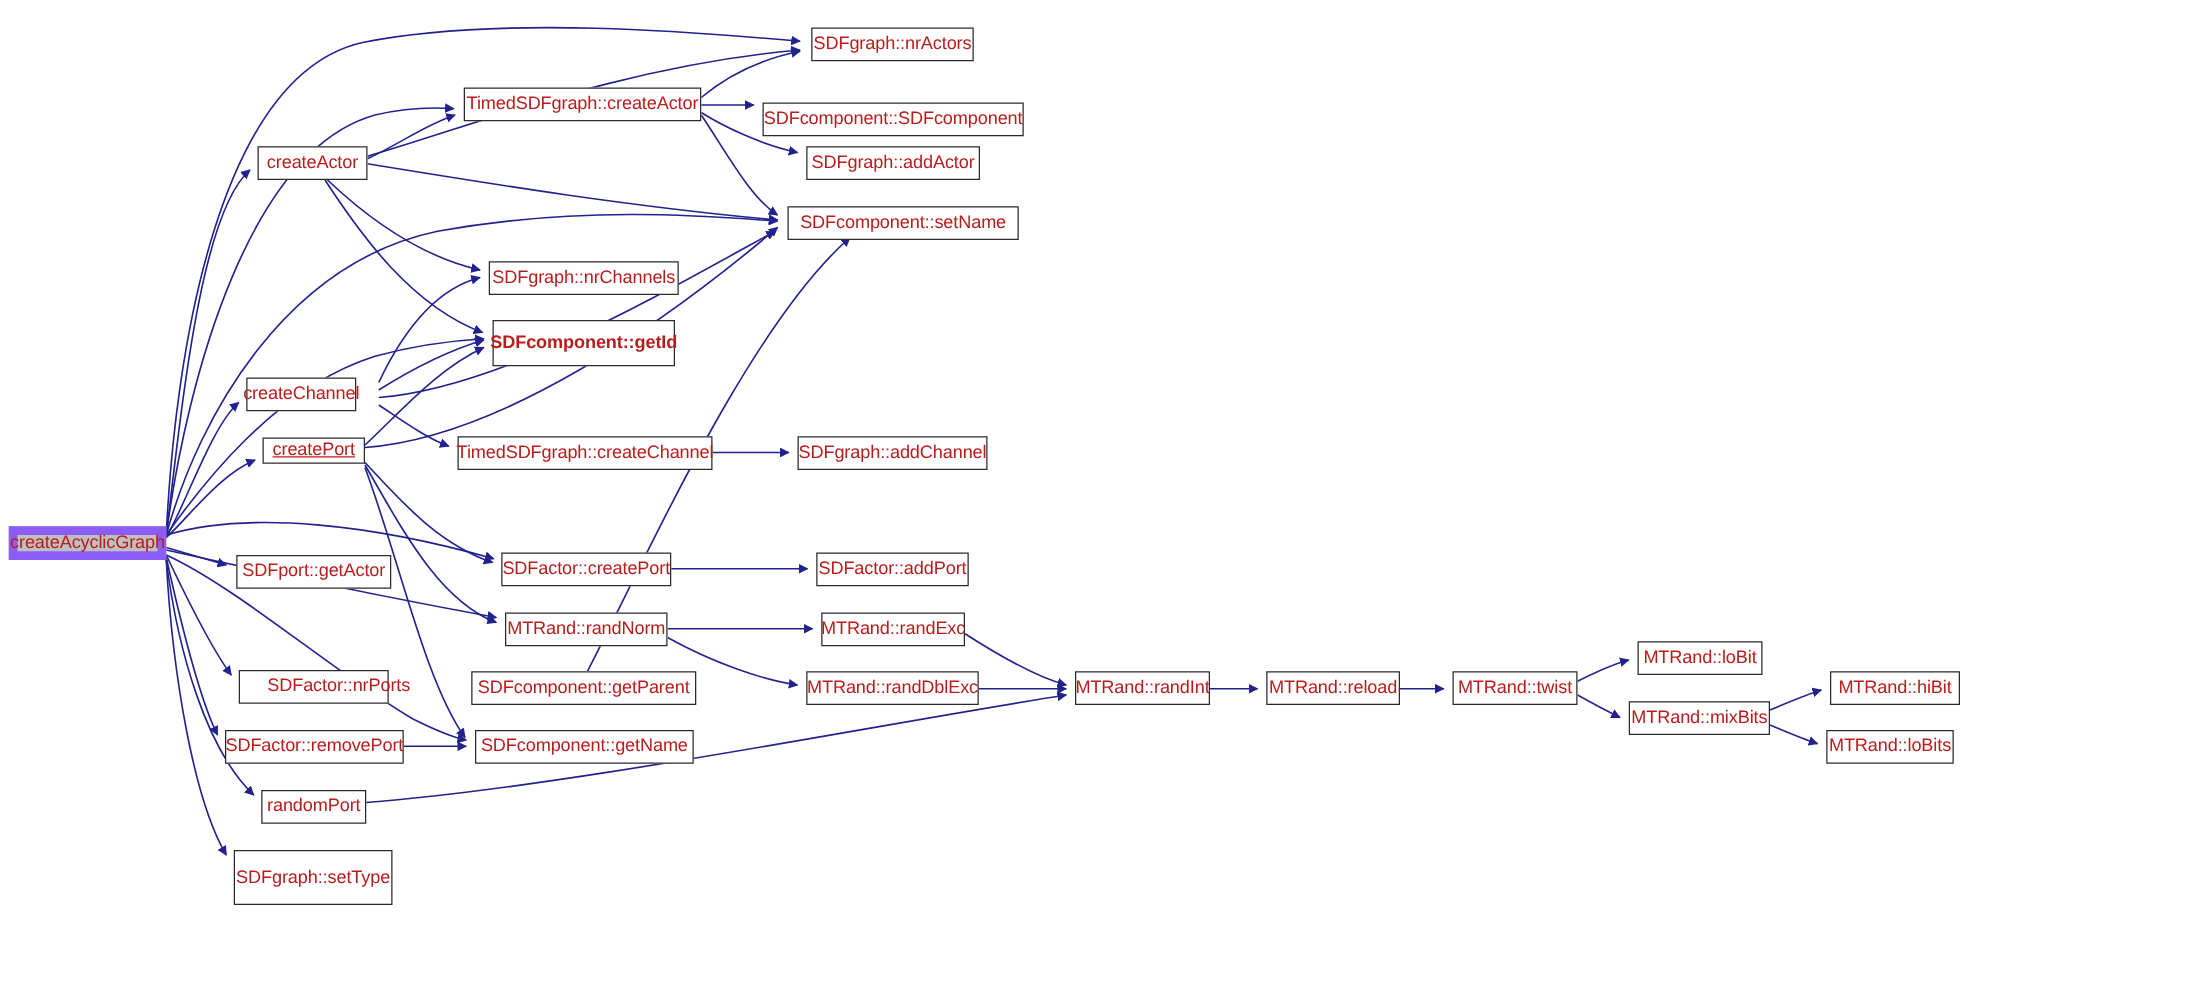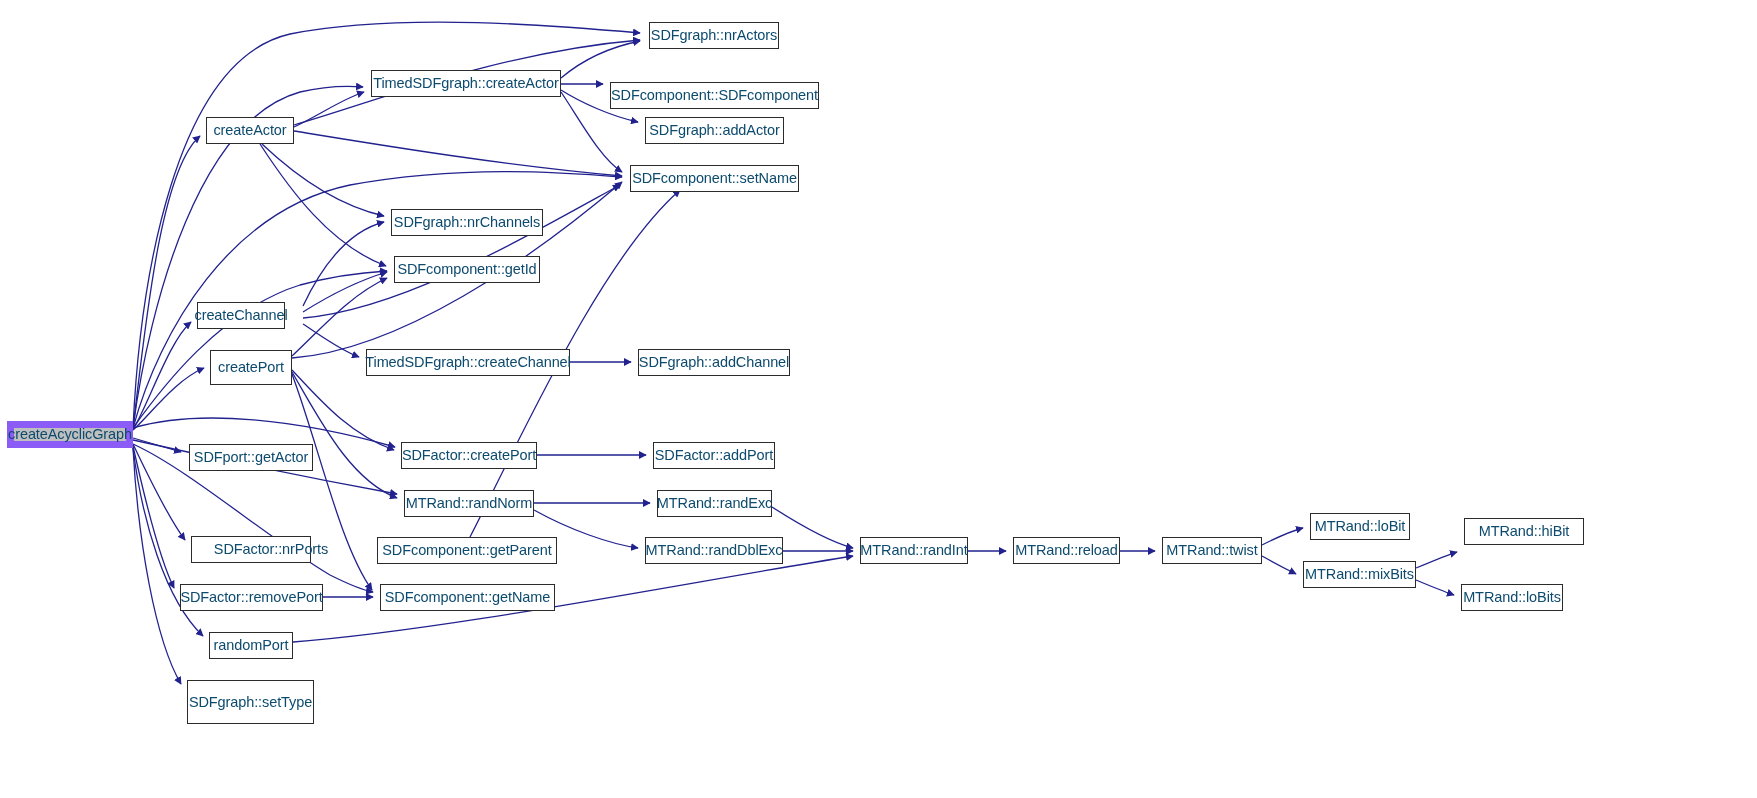--- a/index.html
+++ b/index.html
@@ -22,21 +22,21 @@
     top: 0;
     width: 1757px;
     height: 798px;
     pointer-events: none;
   }
   .node {
     position: absolute;
     box-sizing: border-box;
     border: 1px solid #2b2b2b;
     background: #ffffff;
-    color: #0c4a6e;
+    color: #b91c1c;
     font-size: 14.5px;
     line-height: 1;
     display: flex;
     align-items: center;
     justify-content: center;
     white-space: nowrap;
     letter-spacing: -0.1px;
     cursor: default;
   }
   .node.root {
@@ -104,44 +104,44 @@
         <path d="M 1262 556 C 1280 566 1292 572 1296 574" fill="none" stroke="#22228f" stroke-width="1.3" marker-end="url(#arrowhead)"></path>
         <path d="M 1416 568 C 1435 560 1450 554 1457 552" fill="none" stroke="#22228f" stroke-width="1.3" marker-end="url(#arrowhead)"></path>
         <path d="M 1416 580 C 1435 588 1448 593 1454 595" fill="none" stroke="#22228f" stroke-width="1.3" marker-end="url(#arrowhead)"></path>
       </g>
   </svg>
 
   <div id="nodes">
       <div class="node root" style="left: 7px; top: 421px; width: 126px; height: 27px;">createAcyclicGraph</div>
       <div class="node" style="left: 206px; top: 117px; width: 88px; height: 27px;">createActor</div>
       <div class="node" style="left: 197px; top: 302px; width: 88px; height: 27px;">createChannel</div>
-      <div class="node" style="left: 210px; top: 350px; width: 82px; height: 35px;">createPort</div>
+      <div class="node" style="left: 210px; top: 350px; width: 82px; height: 21px; text-decoration: underline;">createPort</div>
       <div class="node" style="left: 189px; top: 444px; width: 124px; height: 27px;">SDFport::getActor</div>
       <div class="node" style="left: 191px; top: 536px; width: 120px; height: 27px; padding-left: 40px;">SDFactor::nrPorts</div>
       <div class="node" style="left: 180px; top: 584px; width: 143px; height: 27px;">SDFactor::removePort</div>
       <div class="node" style="left: 209px; top: 632px; width: 84px; height: 27px;">randomPort</div>
       <div class="node" style="left: 187px; top: 680px; width: 127px; height: 44px;">SDFgraph::setType</div>
       <div class="node" style="left: 371px; top: 70px; width: 190px; height: 27px;">TimedSDFgraph::createActor</div>
       <div class="node" style="left: 391px; top: 209px; width: 152px; height: 27px;">SDFgraph::nrChannels</div>
-      <div class="node" style="left: 394px; top: 256px; width: 146px; height: 27px;">SDFcomponent::getId</div>
+      <div class="node" style="left: 394px; top: 256px; width: 146px; height: 37px; font-weight: bold;">SDFcomponent::getId</div>
       <div class="node" style="left: 366px; top: 349px; width: 204px; height: 27px;">TimedSDFgraph::createChannel</div>
       <div class="node" style="left: 401px; top: 442px; width: 136px; height: 27px;">SDFactor::createPort</div>
       <div class="node" style="left: 404px; top: 490px; width: 130px; height: 27px;">MTRand::randNorm</div>
       <div class="node" style="left: 377px; top: 537px; width: 180px; height: 27px;">SDFcomponent::getParent</div>
       <div class="node" style="left: 380px; top: 584px; width: 175px; height: 27px;">SDFcomponent::getName</div>
       <div class="node" style="left: 649px; top: 22px; width: 130px; height: 27px;">SDFgraph::nrActors</div>
       <div class="node" style="left: 610px; top: 70px; width: 209px; height: 27px; margin-top: 12px;">SDFcomponent::SDFcomponent</div>
       <div class="node" style="left: 645px; top: 117px; width: 139px; height: 27px;">SDFgraph::addActor</div>
-      <div class="node" style="left: 630px; top: 165px; width: 169px; height: 27px;">SDFcomponent::setName</div>
+      <div class="node" style="left: 630px; top: 165px; width: 185px; height: 27px;">SDFcomponent::setName</div>
       <div class="node" style="left: 638px; top: 349px; width: 152px; height: 27px;">SDFgraph::addChannel</div>
       <div class="node" style="left: 653px; top: 442px; width: 122px; height: 27px;">SDFactor::addPort</div>
       <div class="node" style="left: 657px; top: 490px; width: 115px; height: 27px;">MTRand::randExc</div>
       <div class="node" style="left: 645px; top: 537px; width: 138px; height: 27px;">MTRand::randDblExc</div>
       <div class="node" style="left: 860px; top: 537px; width: 108px; height: 27px;">MTRand::randInt</div>
       <div class="node" style="left: 1013px; top: 537px; width: 107px; height: 27px;">MTRand::reload</div>
       <div class="node" style="left: 1162px; top: 537px; width: 100px; height: 27px;">MTRand::twist</div>
       <div class="node" style="left: 1310px; top: 513px; width: 100px; height: 27px;">MTRand::loBit</div>
       <div class="node" style="left: 1303px; top: 561px; width: 113px; height: 27px;">MTRand::mixBits</div>
-      <div class="node" style="left: 1464px; top: 518px; width: 120px; height: 27px;">MTRand::hiBit</div>
+      <div class="node" style="left: 1464px; top: 537px; width: 104px; height: 27px;">MTRand::hiBit</div>
       <div class="node" style="left: 1461px; top: 584px; width: 102px; height: 27px;">MTRand::loBits</div>
     </div>
 
 </div>
 
 </body></html>

